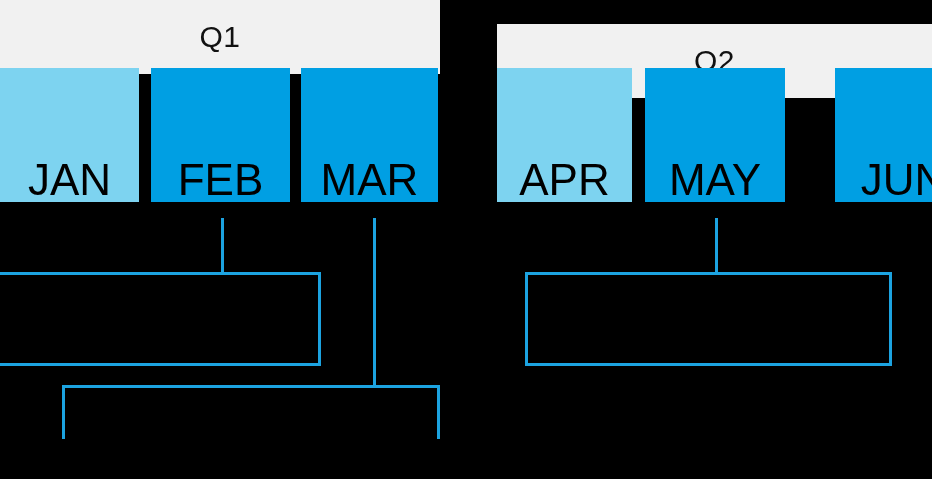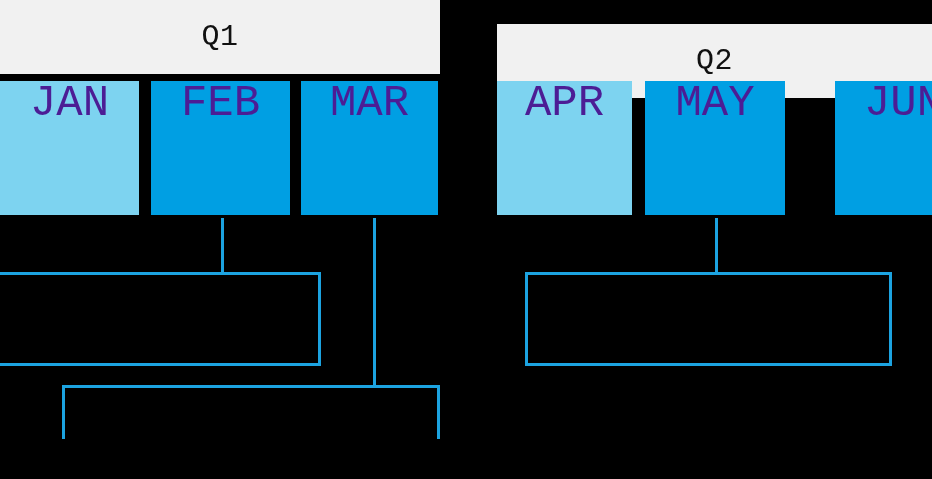--- a/index.html
+++ b/index.html
@@ -10,21 +10,20 @@
   }
   body {
     font-family: "Liberation Sans", sans-serif;
   }
   #canvas {
     position: relative;
     width: 932px;
     height: 439px;
     background: #000000;
     overflow: hidden;
-    font-family: Liberation Mono, monospace;
   }
 
   
   .quarter-header {
     position: absolute;
     background: #f1f1f1;
     display: flex;
     align-items: center;
     justify-content: center;
     color: #111111;
@@ -33,26 +32,26 @@
     letter-spacing: 0.5px;
     line-height: 1;
     user-select: none;
   }
   #q1-header { left: 0px;   top: 0px; width: 440px; height: 74px; }
   #q2-header { left: 497px; top: 0px; width: 435px; height: 74px; margin-top: 24px; }
 
   
   .month-cell {
     position: absolute;
-    top: 81px;
+    top: 68px;
     height: 134px;
     display: flex;
-    align-items: flex-start;
+    align-items: flex-end;
     justify-content: center;
-    color: #4c1d95;
+    color: #000000;
     font-size: 44px;
     font-weight: 400;
     letter-spacing: 0px;
     line-height: 1;
     user-select: none;
   }
   .month-cell.tone-light { background: #7DD3F0; }
   .month-cell.tone-solid { background: #009FE3; }
 
   #month-jan { left: 0px;   width: 139px; }

